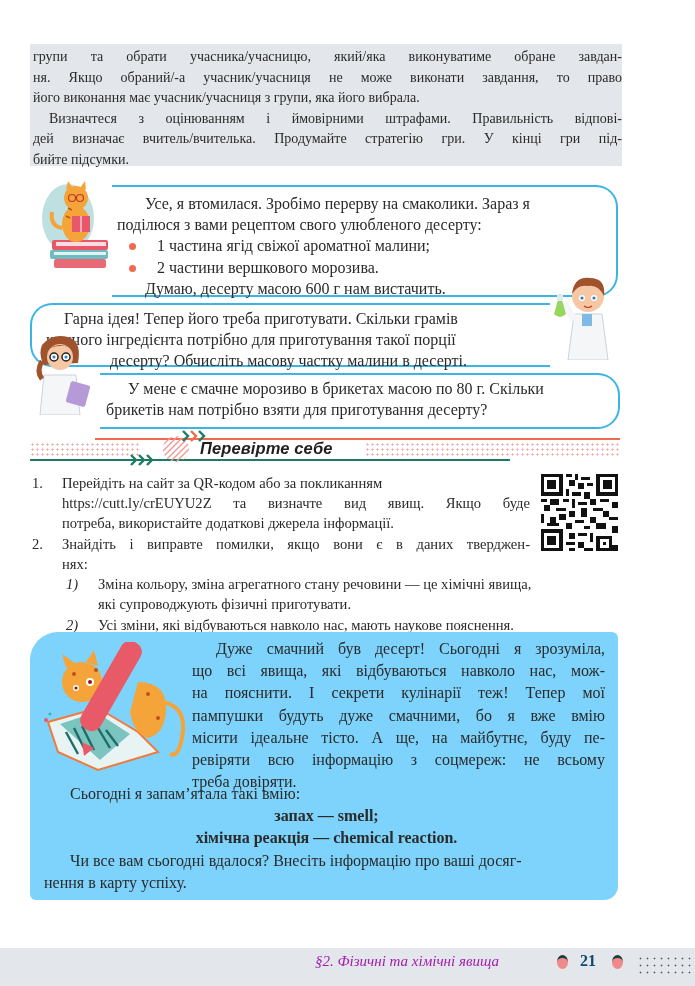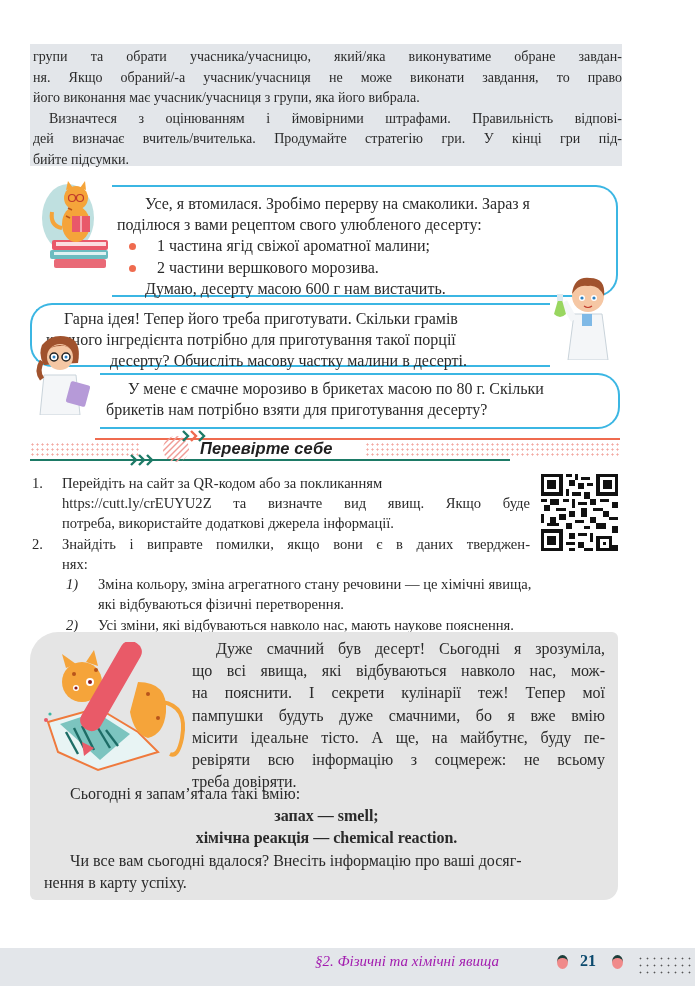--- a/index.html
+++ b/index.html
@@ -39,21 +39,21 @@
   .tasks { position: absolute; left: 30px; top: 473px; width: 500px; font-family: "Liberation Serif", serif; font-size: 14.6px; line-height: 20.2px; }
   .task { position: relative; padding-left: 32px; text-align: justify; }
   .task .num { position: absolute; left: 2px; top: 0; }
   .sub { position: relative; padding-left: 36px; }
   .sub .sn { position: absolute; left: 4px; font-style: italic; }
   .tasks-wide { position: absolute; left: 30px; top: 554px; width: 600px; font-family: "Liberation Serif", serif; font-size: 14.6px; line-height: 20.2px; }
 
   .qr { position: absolute; left: 541px; top: 474px; width: 77px; height: 77px; }
 
   
-  .blue { position: absolute; left: 30px; top: 632px; width: 588px; height: 268px; background: #e5e5e5; border-radius: 28px 6px 14px 6px; font-family: "Liberation Serif", serif; font-size: 16px; line-height: 22.2px; }
+  .blue { position: absolute; left: 30px; top: 632px; width: 588px; height: 268px; background: #7dd3fc; border-radius: 28px 6px 14px 6px; font-family: "Liberation Serif", serif; font-size: 16px; line-height: 22.2px; }
   .blue .para1 { position: absolute; left: 162px; top: 6px; width: 413px; text-align: justify; }
   .blue .para1 .line { display: block; text-align-last: justify; white-space: nowrap; }
   .blue .para1 .line.last { text-align-last: left; }
   .blue .lines2 { position: absolute; left: 14px; top: 151px; width: 565px; }
   .blue .center { text-align: center; font-weight: bold; }
   .blue .ind { text-indent: 26px; }
 
   
   .footer { position: absolute; left: 0; top: 948px; width: 695px; height: 38px; background: #e3e6ea; }
   .footer .ftitle { position: absolute; left: 315px; top: 3px; font-style: italic; font-size: 15px; color: #a21caf; font-family: "Liberation Serif", serif; }
@@ -192,21 +192,21 @@
   <div class="task">
     <span class="num">2.</span>
     <div style="text-align-last:justify">Знайдіть і виправте помилки, якщо вони є в даних тверджен-</div>
   </div>
 </div>
 <div class="tasks-wide">
   <div style="padding-left:32px">нях:</div>
   <div class="sub" style="margin-left:32px">
     <span class="sn">1)</span>
     <div style="white-space:nowrap">Зміна кольору, зміна агрегатного стану речовини — це хімічні явища,</div>
-    <div style="white-space:nowrap">які відбуваються фізичні перетворення.</div>
+    <div style="white-space:nowrap">які супроводжують фізичні приготувати.</div>
   </div>
   <div class="sub" style="margin-left:32px">
     <span class="sn">2)</span>
     <div style="white-space:nowrap">Усі зміни, які відбуваються навколо нас, мають наукове пояснення.</div>
   </div>
 </div>
 
 <svg class="qr" viewBox="0 0 25 25" shape-rendering="crispEdges">
   <rect width="25" height="25" fill="#fff"></rect>
   <g fill="#111">

